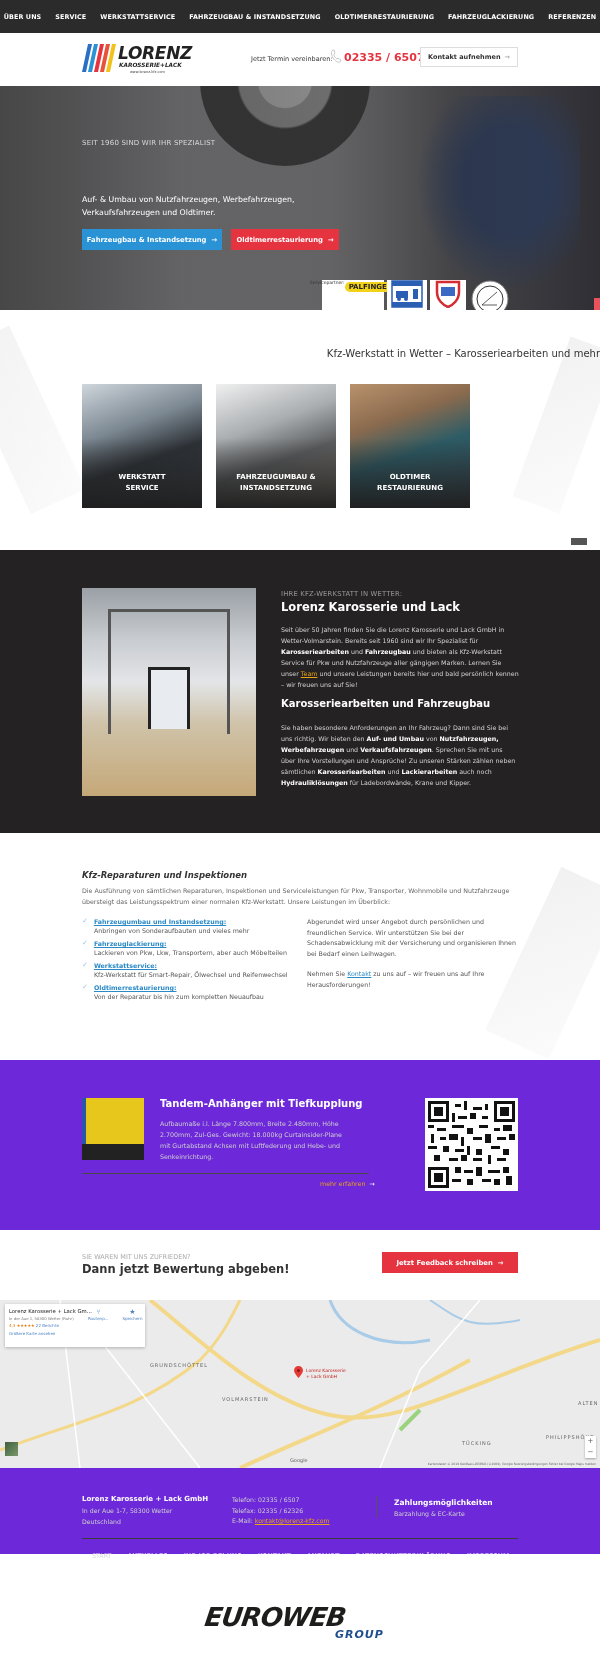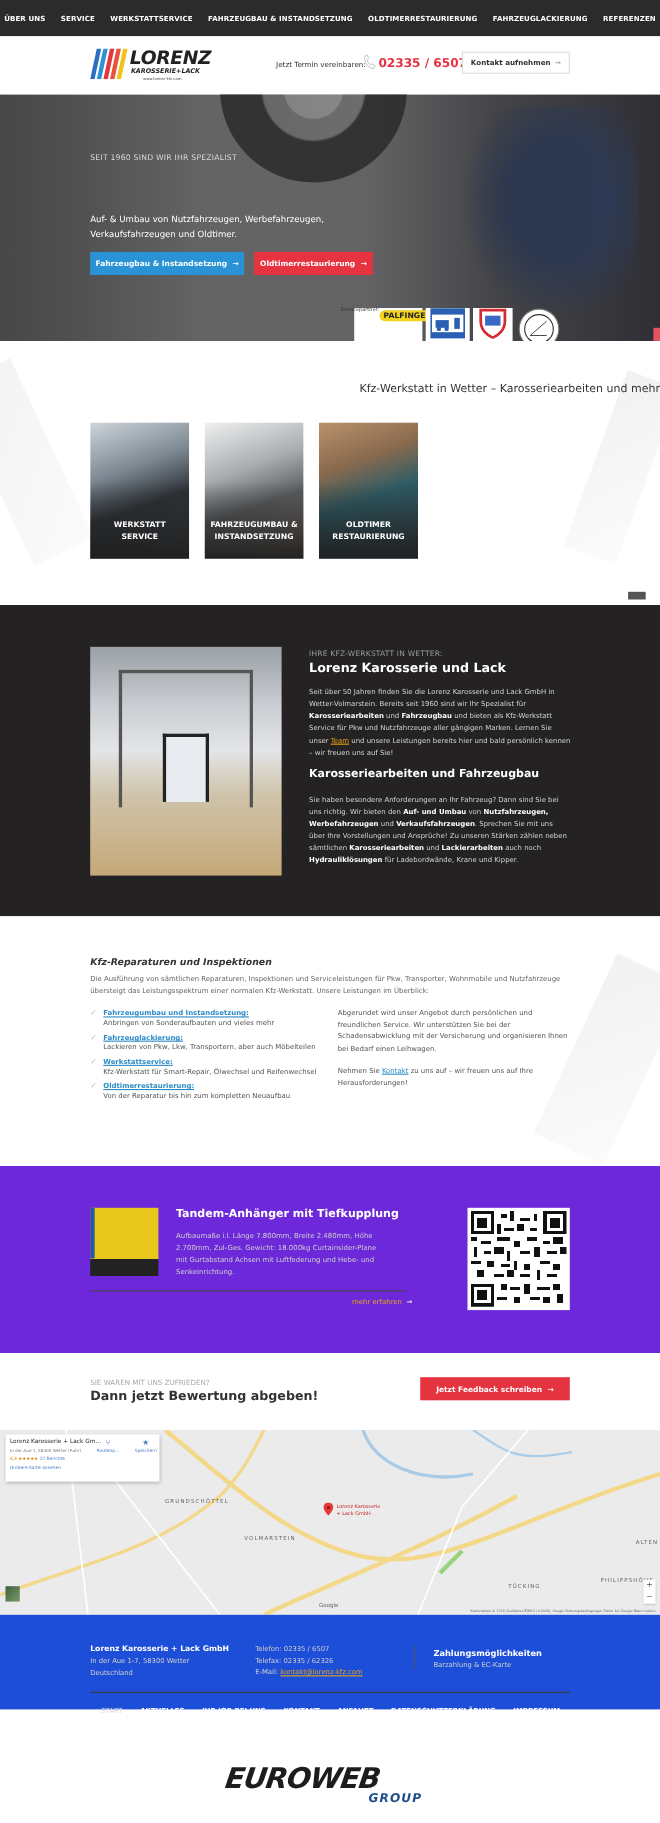--- a/index.html
+++ b/index.html
@@ -32,21 +32,21 @@
 .p1{width:62px}.p2{width:40px}.p3{width:36px}.p4{width:42px;background:transparent}
 .palfinger{background:#f2d21b;border-radius:8px;font-size:7px;font-weight:bold;color:#222;padding:1px 4px;margin-top:2px}
 .sp-label{font-size:4.5px;color:#333}
 .side-red{position:absolute;left:594px;top:298px;width:6px;height:20px;background:#e6535d}
 .side-blue{position:absolute;left:597px;top:320px;width:3px;height:20px;background:#55b1e0}
 .sec-services{position:absolute;left:0;top:310px;width:600px;height:240px;background:#fff;overflow:hidden}
 .deco{position:absolute;background:linear-gradient(135deg,#eee,#fafafa);opacity:.8}
 .eyebrow{font-size:6.5px;color:#aaa;letter-spacing:.2px;text-align:center}
 .sec-title{font-size:10px;font-weight:normal;color:#333;text-align:right}
 .cards{position:absolute;left:82px;top:74px;display:flex;gap:14px}
-.card{width:90px;height:124px;position:relative;overflow:hidden}
+.card{width:120px;height:124px;position:relative;overflow:hidden}
 .card .img{position:absolute;inset:0}
 .card .fade{position:absolute;left:0;right:0;bottom:0;height:70px;background:linear-gradient(180deg,rgba(30,30,30,0),rgba(30,30,30,.95))}
 .card .lbl{position:absolute;left:0;right:0;top:88px;text-align:center;color:#fff;font-size:7px;font-weight:bold;line-height:11px}
 .scroll-top{position:absolute;left:571px;top:538px;width:16px;height:7px;background:#555}
 .sec-about{position:absolute;left:0;top:550px;width:600px;height:283px;background:#252223}
 .about-img{position:absolute;left:82px;top:38px;width:174px;height:208px;background:linear-gradient(180deg,#9aa0a6 0%,#c9ccd0 25%,#e3e5e8 45%,#cfc3a9 65%,#c5a878 100%)}
 .about-img .frame{position:absolute;left:15%;top:10%;width:70%;height:60%;border:3px solid #555;border-bottom:none}
 .about-img .door{position:absolute;left:38%;top:38%;width:24%;height:30%;border:3px solid #222;border-bottom:none;background:#e8ecf0}
 .about-eyebrow{position:absolute;left:281px;top:40px;font-size:6.8px;color:#999;letter-spacing:.2px}
 .about-title{position:absolute;left:281px;top:50px;font-size:11.5px;font-weight:bold;color:#fff}
@@ -88,21 +88,21 @@
 .mc-actions{position:absolute;left:83px;top:4px;display:flex;gap:14px}
 .mc-act{display:flex;flex-direction:column;align-items:center;font-size:4px;color:#4a7fc1}
 .mc-act i{font-style:normal;font-size:7px}
 .map-label{position:absolute;font-size:5px;color:#666;letter-spacing:1px}
 .map-pin{position:absolute;left:294px;top:66px;width:9px;height:12px}
 .pin-label{position:absolute;left:306px;top:68px;font-size:4.5px;color:#c5221f;line-height:6px}
 .zoom-ctrl{position:absolute;left:585px;top:136px;width:11px;height:22px;background:#fff;box-shadow:0 1px 2px rgba(0,0,0,.3);font-size:7px;text-align:center;line-height:11px;color:#555}
 .sat-thumb{position:absolute;left:5px;top:142px;width:13px;height:14px;background:linear-gradient(135deg,#3f5f3f,#7a9a6a)}
 .google-logo{position:absolute;left:290px;top:157px;font-size:5px;color:#666}
 .attrib{position:absolute;right:4px;top:162px;font-size:3px;color:#666}
-.footer{position:absolute;left:0;top:1468px;width:600px;height:86px;background:#1d4ed8}
+.footer{position:absolute;left:0;top:1468px;width:600px;height:86px;background:#6d28d9}
 .f-name{position:absolute;left:82px;top:27px;font-size:7px;font-weight:bold;color:#fff}
 .f-addr{position:absolute;left:82px;top:38px;font-size:6.2px;color:#cfcfcf;line-height:10.5px}
 .f-contact{position:absolute;left:232px;top:27px;font-size:6.2px;color:#cfcfcf;line-height:10.5px}
 .f-contact .link{color:#e8a317;text-decoration:underline}
 .f-divider{position:absolute;left:376px;top:28px;width:1px;height:22px;background:#555}
 .f-pay-title{position:absolute;left:394px;top:30px;font-size:7.5px;font-weight:bold;color:#fff}
 .f-pay{position:absolute;left:394px;top:42px;font-size:6.2px;color:#cfcfcf}
 .f-hr{position:absolute;left:82px;top:70px;width:436px;height:1px;background:#3d3a3b}
 .f-nav{position:absolute;left:92px;top:84px;display:flex;gap:16px}
 .f-nav span{font-size:6.3px;font-weight:bold;color:#fff;white-space:nowrap}

